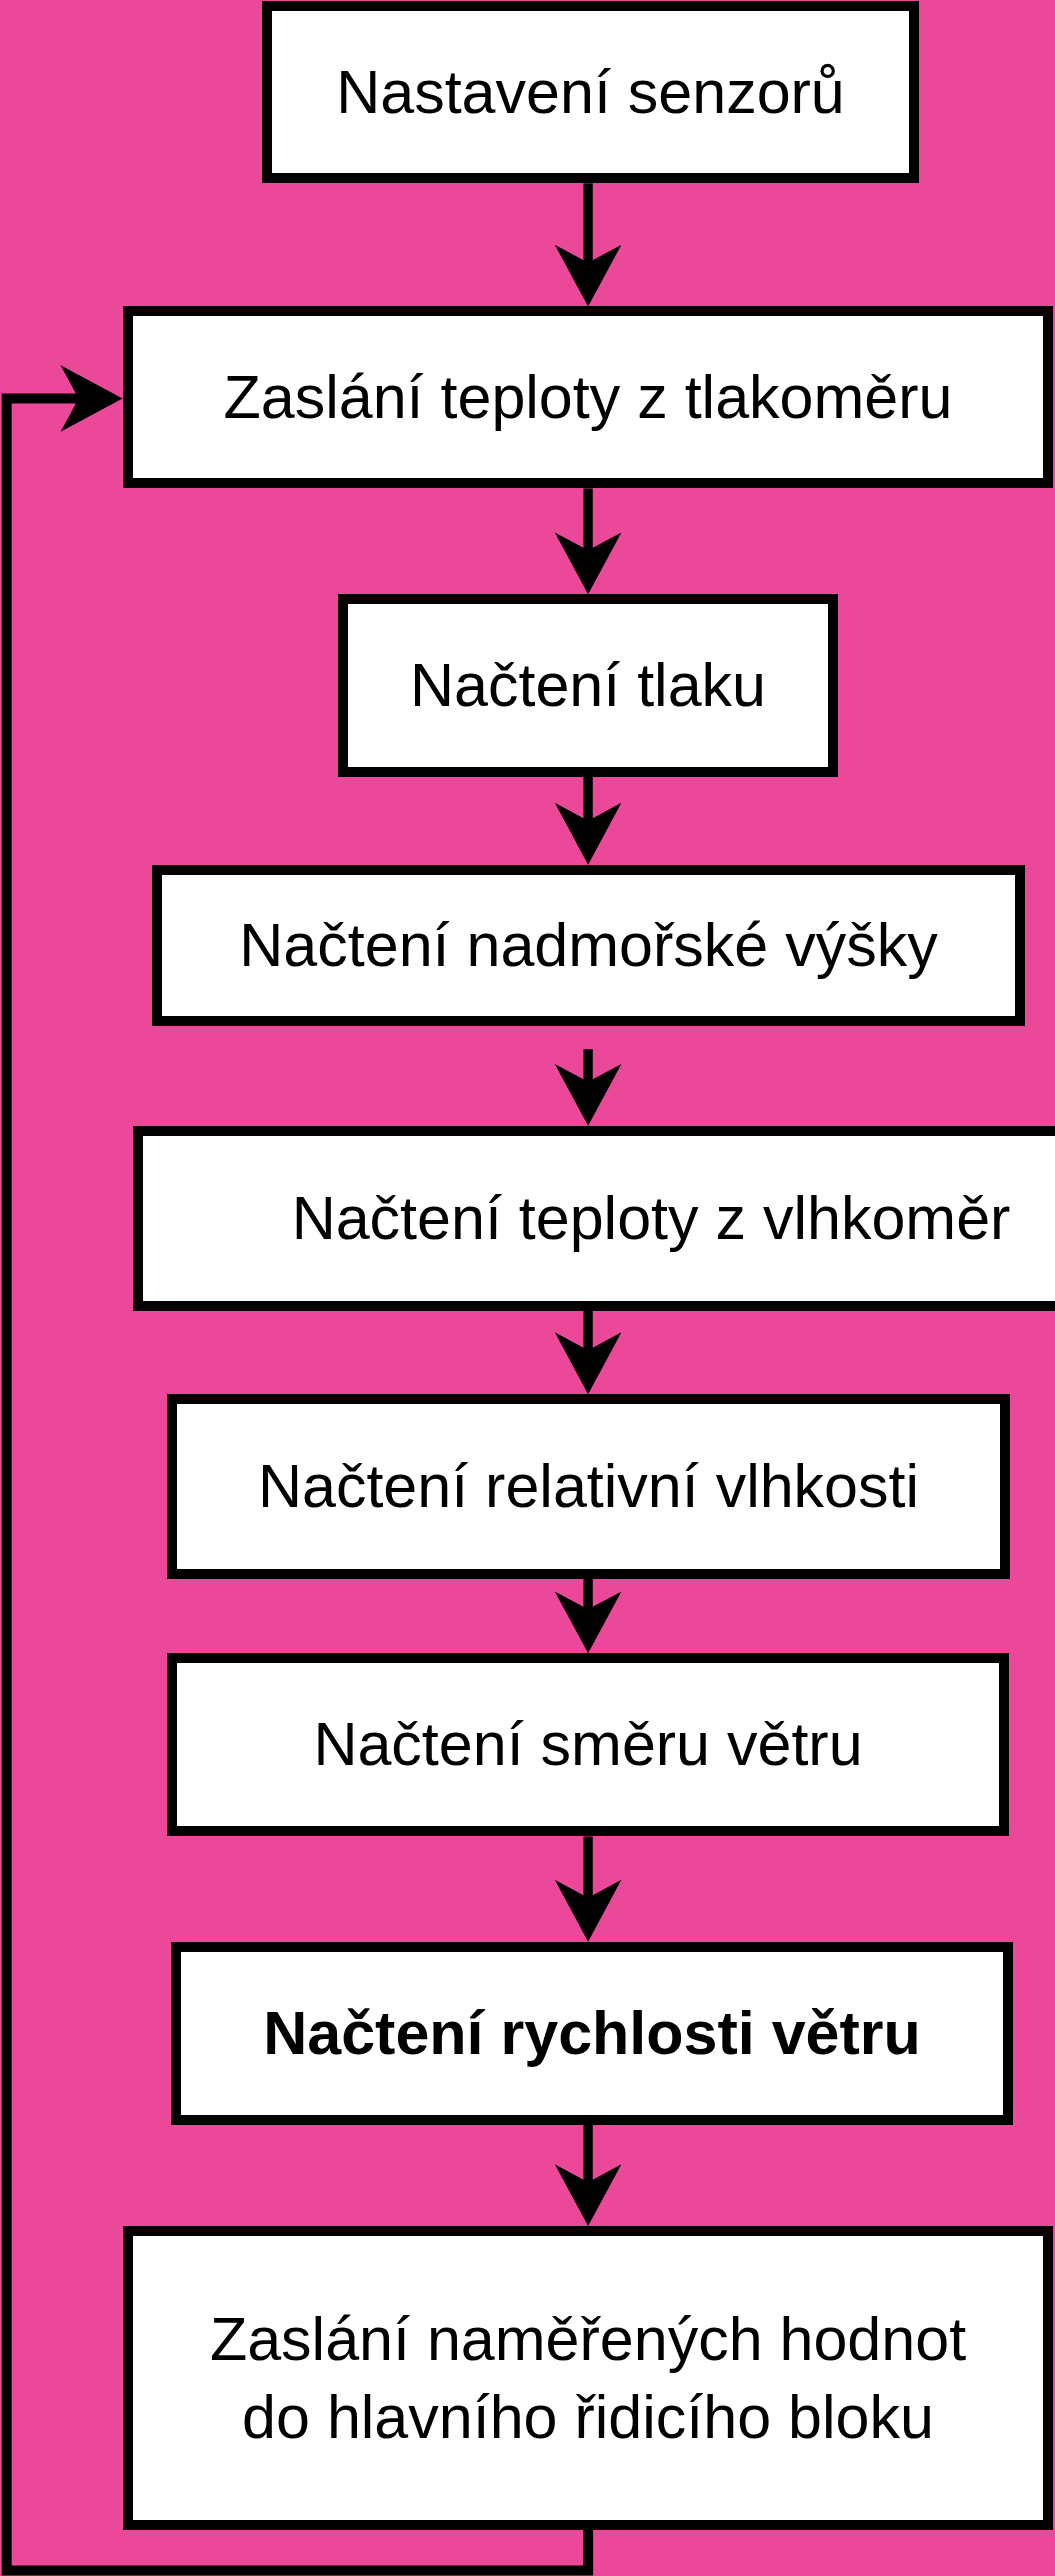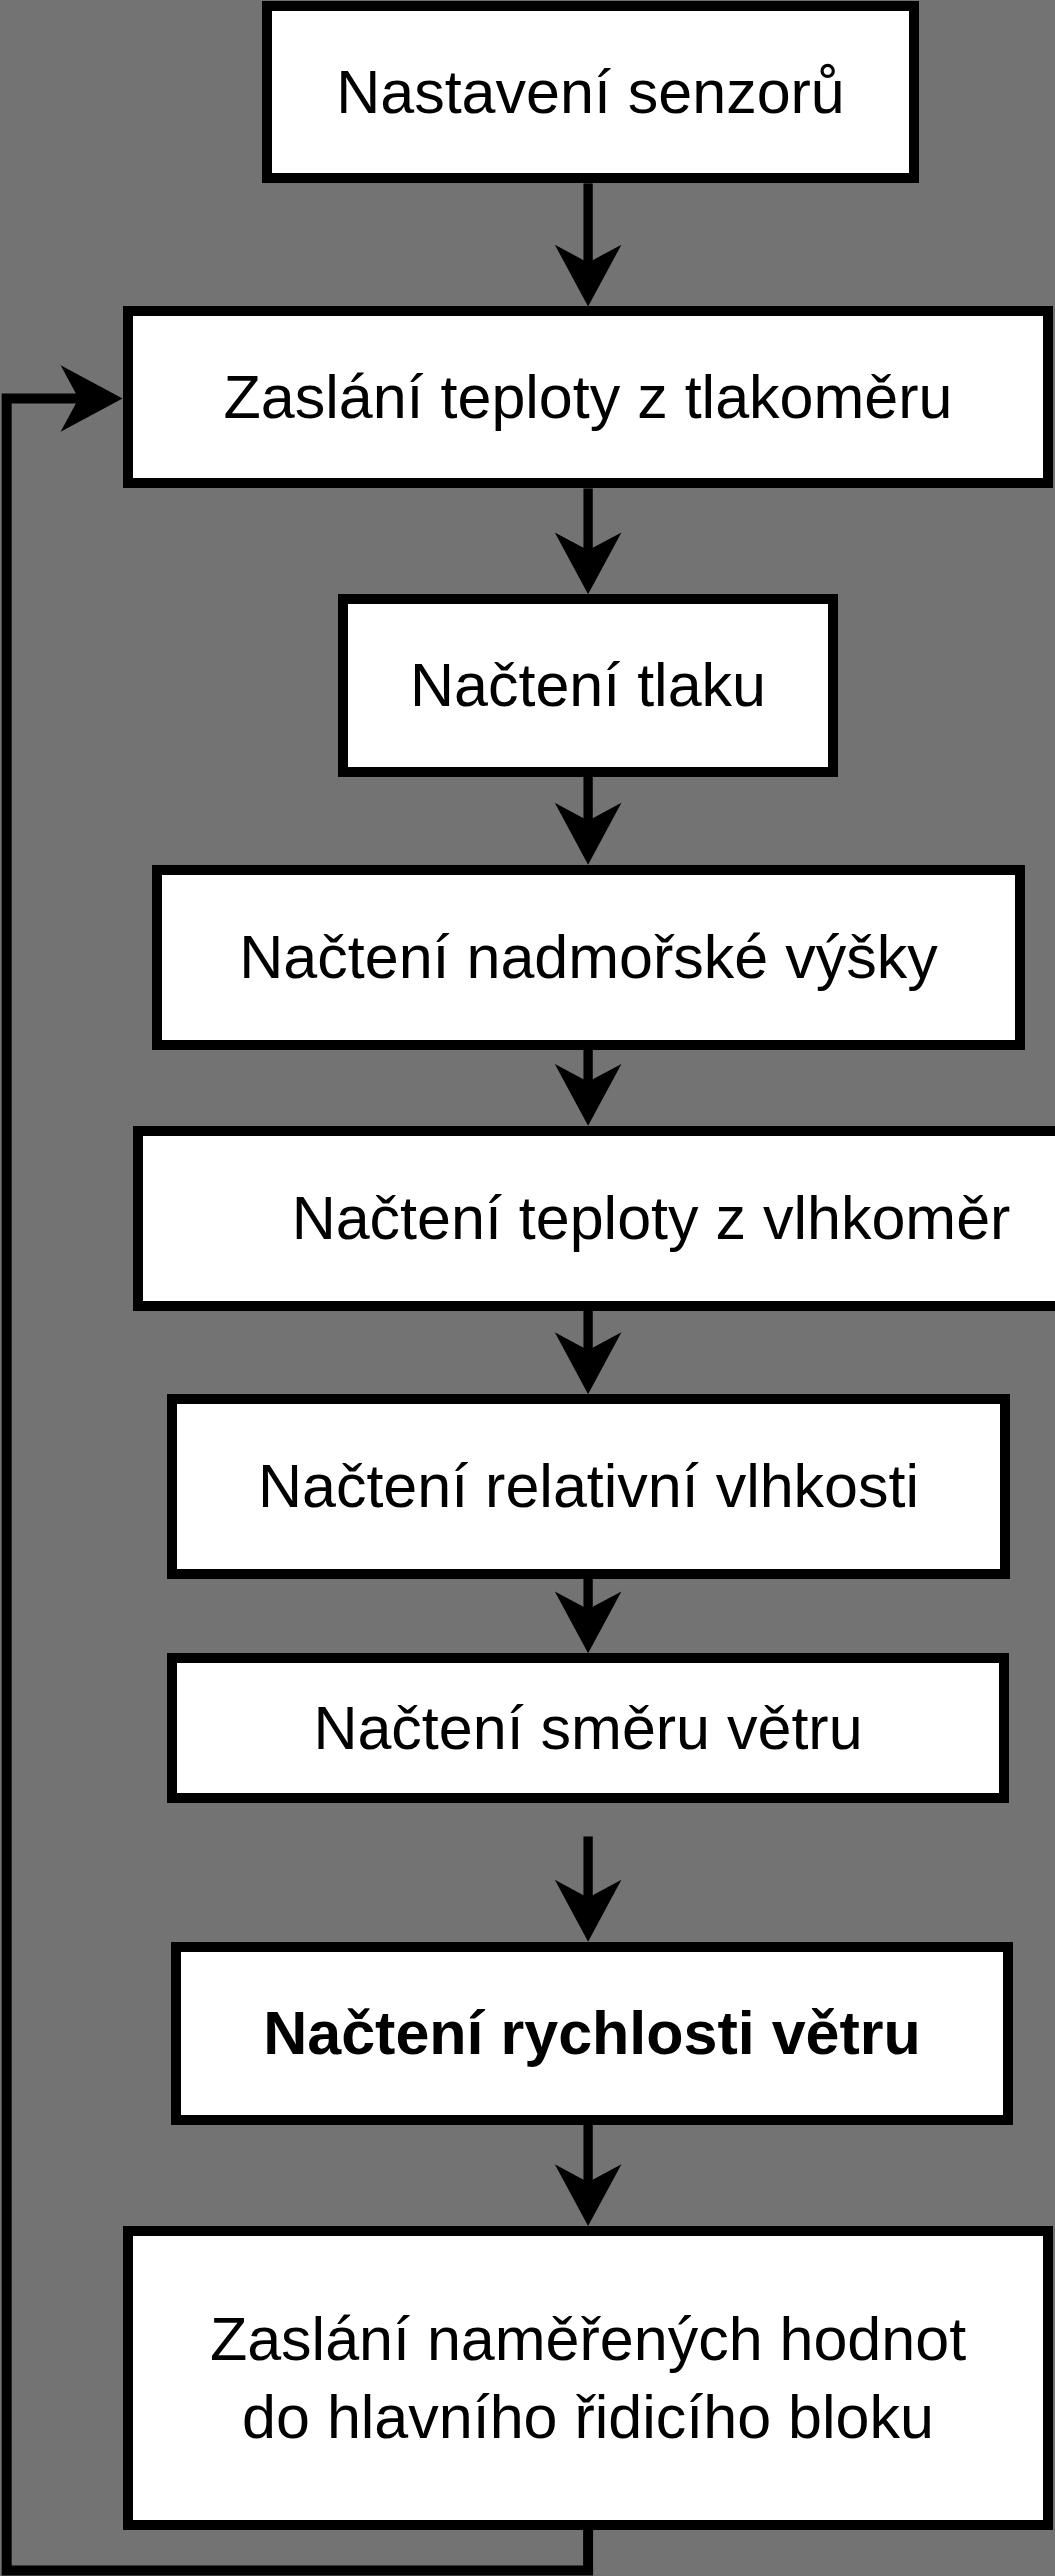--- a/index.html
+++ b/index.html
@@ -4,21 +4,21 @@
 <style>
   html, body {
     margin: 0;
     padding: 0;
     background: #ffffff;
   }
   .canvas {
     position: relative;
     width: 1055px;
     height: 2576px;
-    background: #737373;
+    background: #ec4899;
     font-family: "Liberation Sans", sans-serif;
     overflow: hidden;
   }
   .connector-layer {
     position: absolute;
     left: 0;
     top: 0;
     width: 1055px;
     height: 2576px;
     pointer-events: none;
@@ -35,24 +35,24 @@
     text-align: center;
     font-size: 61px;
     line-height: 1.28;
     white-space: pre-line;
     z-index: 2;
   }
   
   .n1 { left: 262px;  top: 1.3px;    width: 657px;  height: 182px; }
   .n2 { left: 123px;  top: 306px;  width: 930px; height: 182px; }
   .n3 { left: 338px;  top: 594px;  width: 500px;  height: 183px; }
-  .n4 { left: 152px;  top: 865px; width: 873px; height: 185px; }
+  .n4 { left: 152px;  top: 865px; width: 873px; height: 161px; }
   .n5 { left: 133px;  top: 1126px; width: 1036px; height: 185px; }
   .n6 { left: 167px;  top: 1394px; width: 843px; height: 185px; }
-  .n7 { left: 167px;  top: 1653px; width: 842px; height: 150px; }
+  .n7 { left: 167px;  top: 1653px; width: 842px; height: 183px; }
   .n8 { left: 171px;  top: 1942px; width: 842px; height: 183px; font-weight: bold; }
   .n9 { left: 123px;  top: 2226px; width: 930px; height: 304px; }
 </style>
 </head>
 <body>
 
 <div class="canvas">
 
   <svg class="connector-layer" viewBox="0 0 1584 3867" xmlns="http://www.w3.org/2000/svg">
 

